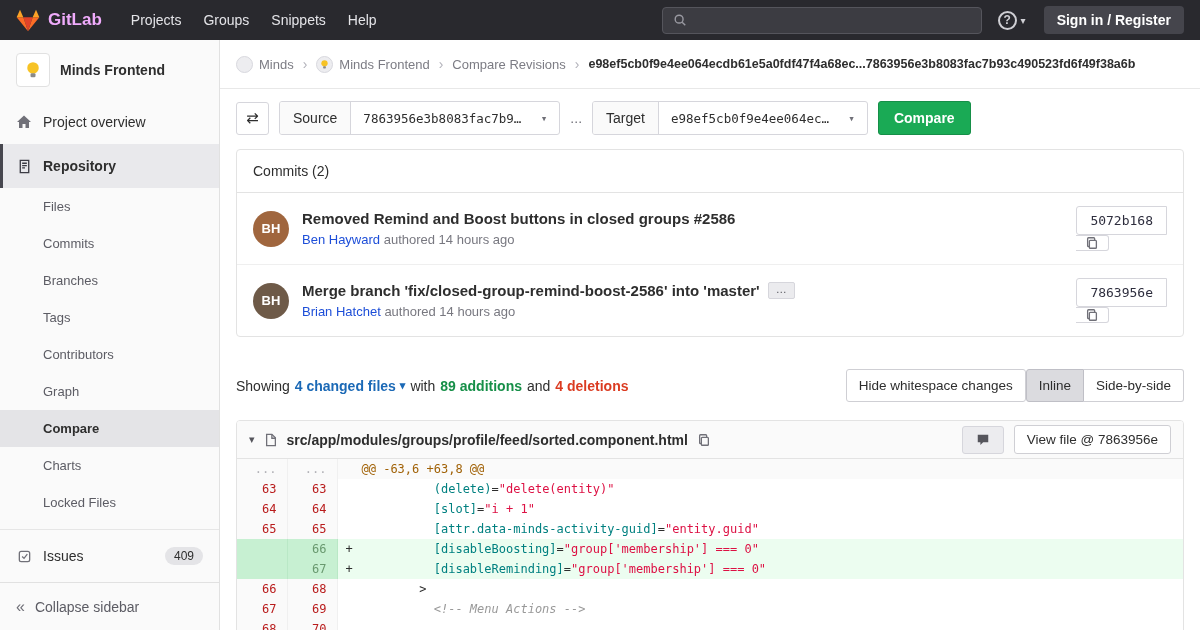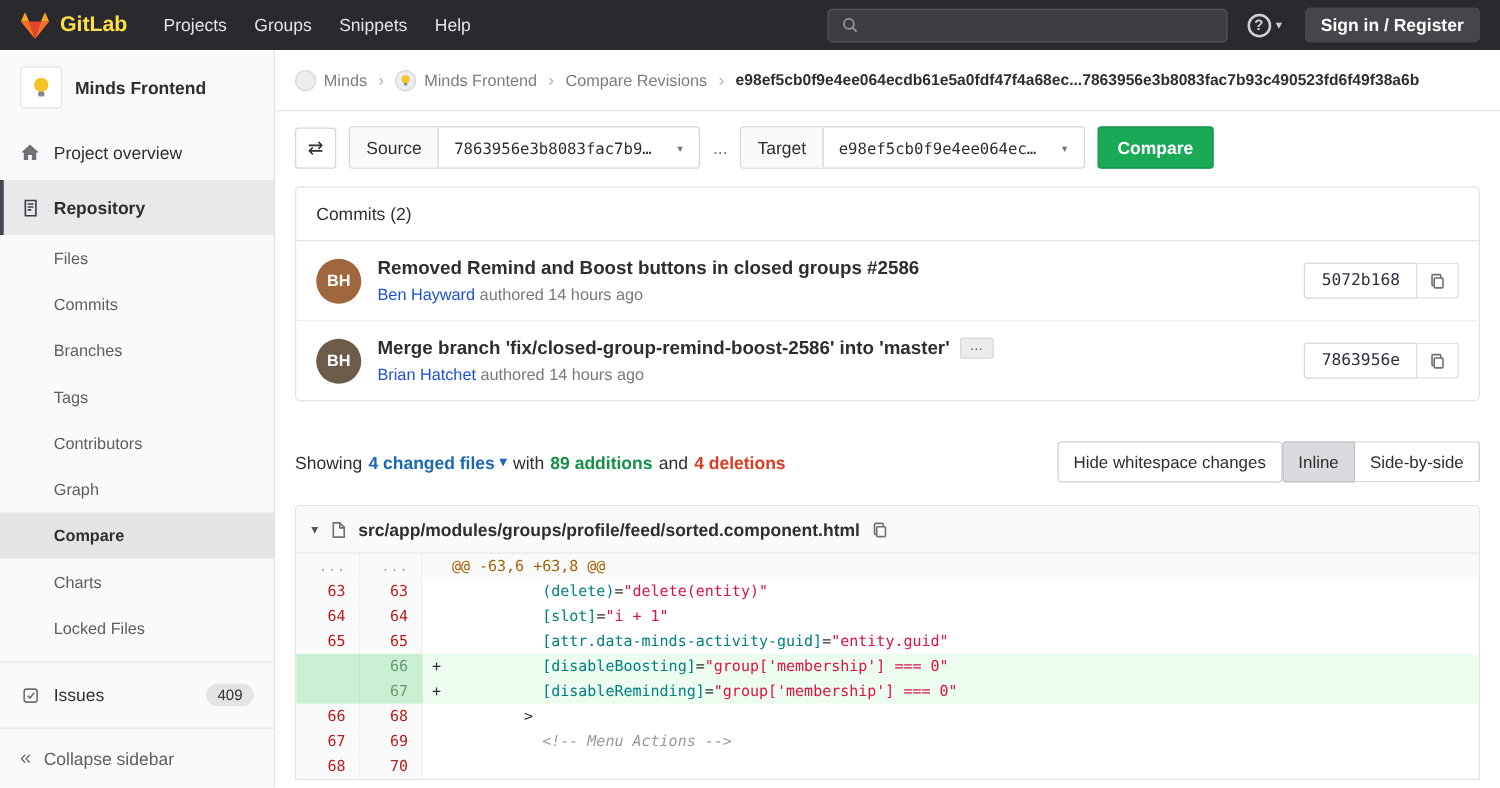--- a/index.html
+++ b/index.html
@@ -2,21 +2,21 @@
 <html><head>
 <meta charset="utf-8">
 <style>
   * { margin:0; padding:0; box-sizing:border-box; }
   html,body { width:1200px; height:630px; overflow:hidden; background:#fff;
     font-family:"Liberation Sans", sans-serif; color:#2e2e2e; }
 
   
   .navbar { height:40px; background:#29292e; display:flex; align-items:center; padding:0 16px; }
   .brand { display:flex; align-items:center; gap:8px; margin-right:18px; cursor:pointer; }
-  .brand-name { color:#fde047; font-weight:bold; font-size:17px; }
+  .brand-name { color:#f0abfc; font-weight:bold; font-size:17px; }
   .nav-item { color:#e4e4e8; font-size:14px; padding:0 11px; cursor:pointer; line-height:40px; }
   .nav-search { margin-left:auto; width:320px; height:27px; background:#3c3c42;
     border:1px solid #55555c; border-radius:4px; display:flex; align-items:center; padding:0 10px; }
   .nav-search input { flex:1; background:transparent; border:0; outline:none; color:#e6e6e9; font-size:13px;
     font-family:"Liberation Sans", sans-serif; }
   .nav-search input::placeholder { color:#b4b4bb; }
   .help-wrap { display:flex; align-items:center; gap:4px; margin:0 18px 0 16px; cursor:pointer; }
   .help-circle { width:19px; height:19px; border:2px solid #cfcfd4; border-radius:50%; color:#cfcfd4;
     font-size:12px; font-weight:bold; display:flex; align-items:center; justify-content:center; }
   .nav-caret { color:#cfcfd4; font-size:10px; }
@@ -80,21 +80,21 @@
     display:flex; align-items:center; justify-content:center; margin-right:13px; flex-shrink:0; }
   .cavatar.a0 { background:#a0663e; }
   .cavatar.a1 { background:#6e5a48; }
   .cbody { min-width:0; }
   .ctitle-row { display:flex; align-items:center; gap:8px; }
   .ctitle { font-weight:bold; font-size:15px; color:#2e2e2e; white-space:nowrap; }
   .more-btn { border:1px solid #d6d6dc; background:#ebebee; border-radius:2px; font-size:11px; line-height:10px;
     padding:1px 7px 4px; color:#55555c; cursor:pointer; }
   .cmeta { font-size:13px; color:#787880; margin-top:5px; }
   .cauthor { color:#1d4ed8; }
-  .sha-group { margin-left:auto; display:flex; flex-shrink:0; }
+  .sha-group { margin-left:auto; display:flex; flex-shrink:0;flex-direction:column; }
   .sha-btn { border:1px solid #d6d6dc; border-radius:3px 0 0 3px; padding:6px 13px;
     font-family:"DejaVu Sans Mono","Liberation Mono",monospace; font-size:13px; color:#2e2e3e;
     background:#fff; cursor:pointer; }
   .copy-btn { border:1px solid #d6d6dc; border-left:0; border-radius:0 3px 3px 0; width:33px;
     display:flex; align-items:center; justify-content:center; background:#fff; cursor:pointer; }
 
   .summary-row { display:flex; align-items:center; margin-top:32px; font-size:14px; }
   .summary-text { display:flex; align-items:center; gap:5px; white-space:nowrap; }
   .files-link { color:#1b69b6; font-weight:bold; cursor:pointer; display:flex; align-items:center; gap:4px; }
   .files-link .caret { color:#1b69b6; }
@@ -362,20 +362,28 @@
                 <path d="M9 1.5V6h4"></path>
             </svg>
           </span>
           <span class="diff-path">src/app/modules/groups/profile/feed/sorted.component.html</span>
           <span style="display:flex;cursor:pointer;">
             <svg viewBox="0 0 16 16" width="14" height="14" fill="none" stroke="#707078" stroke-width="1.5">
               <rect x="5" y="5" width="8" height="9" rx="1"></rect>
                 <path d="M11 5V3a1 1 0 0 0-1-1H4a1 1 0 0 0-1 1v8a1 1 0 0 0 1 1h1"></path>
             </svg>
           </span>
+          <div class="diff-head-actions">
+            <span class="comment-btn">
+              <svg viewBox="0 0 16 16" width="14" height="14" fill="#55555c">
+                <path d="M2 2h12v8.5H8.2L5 13.6v-3.1H2z"></path>
+              </svg>
+            </span>
+            <button class="btn viewfile-btn">View file @ 7863956e</button>
+          </div>
         </div>
         <table class="diff">
           <tbody>
               <tr class="hunk">
                 <td class="ln">...</td>
                 <td class="ln">...</td>
                 <td class="code"><span class="marker"> </span><span class="seg hunk">@@ -63,6 +63,8 @@</span></td>
               </tr>
               <tr class="ctx">
                 <td class="ln">63</td>

